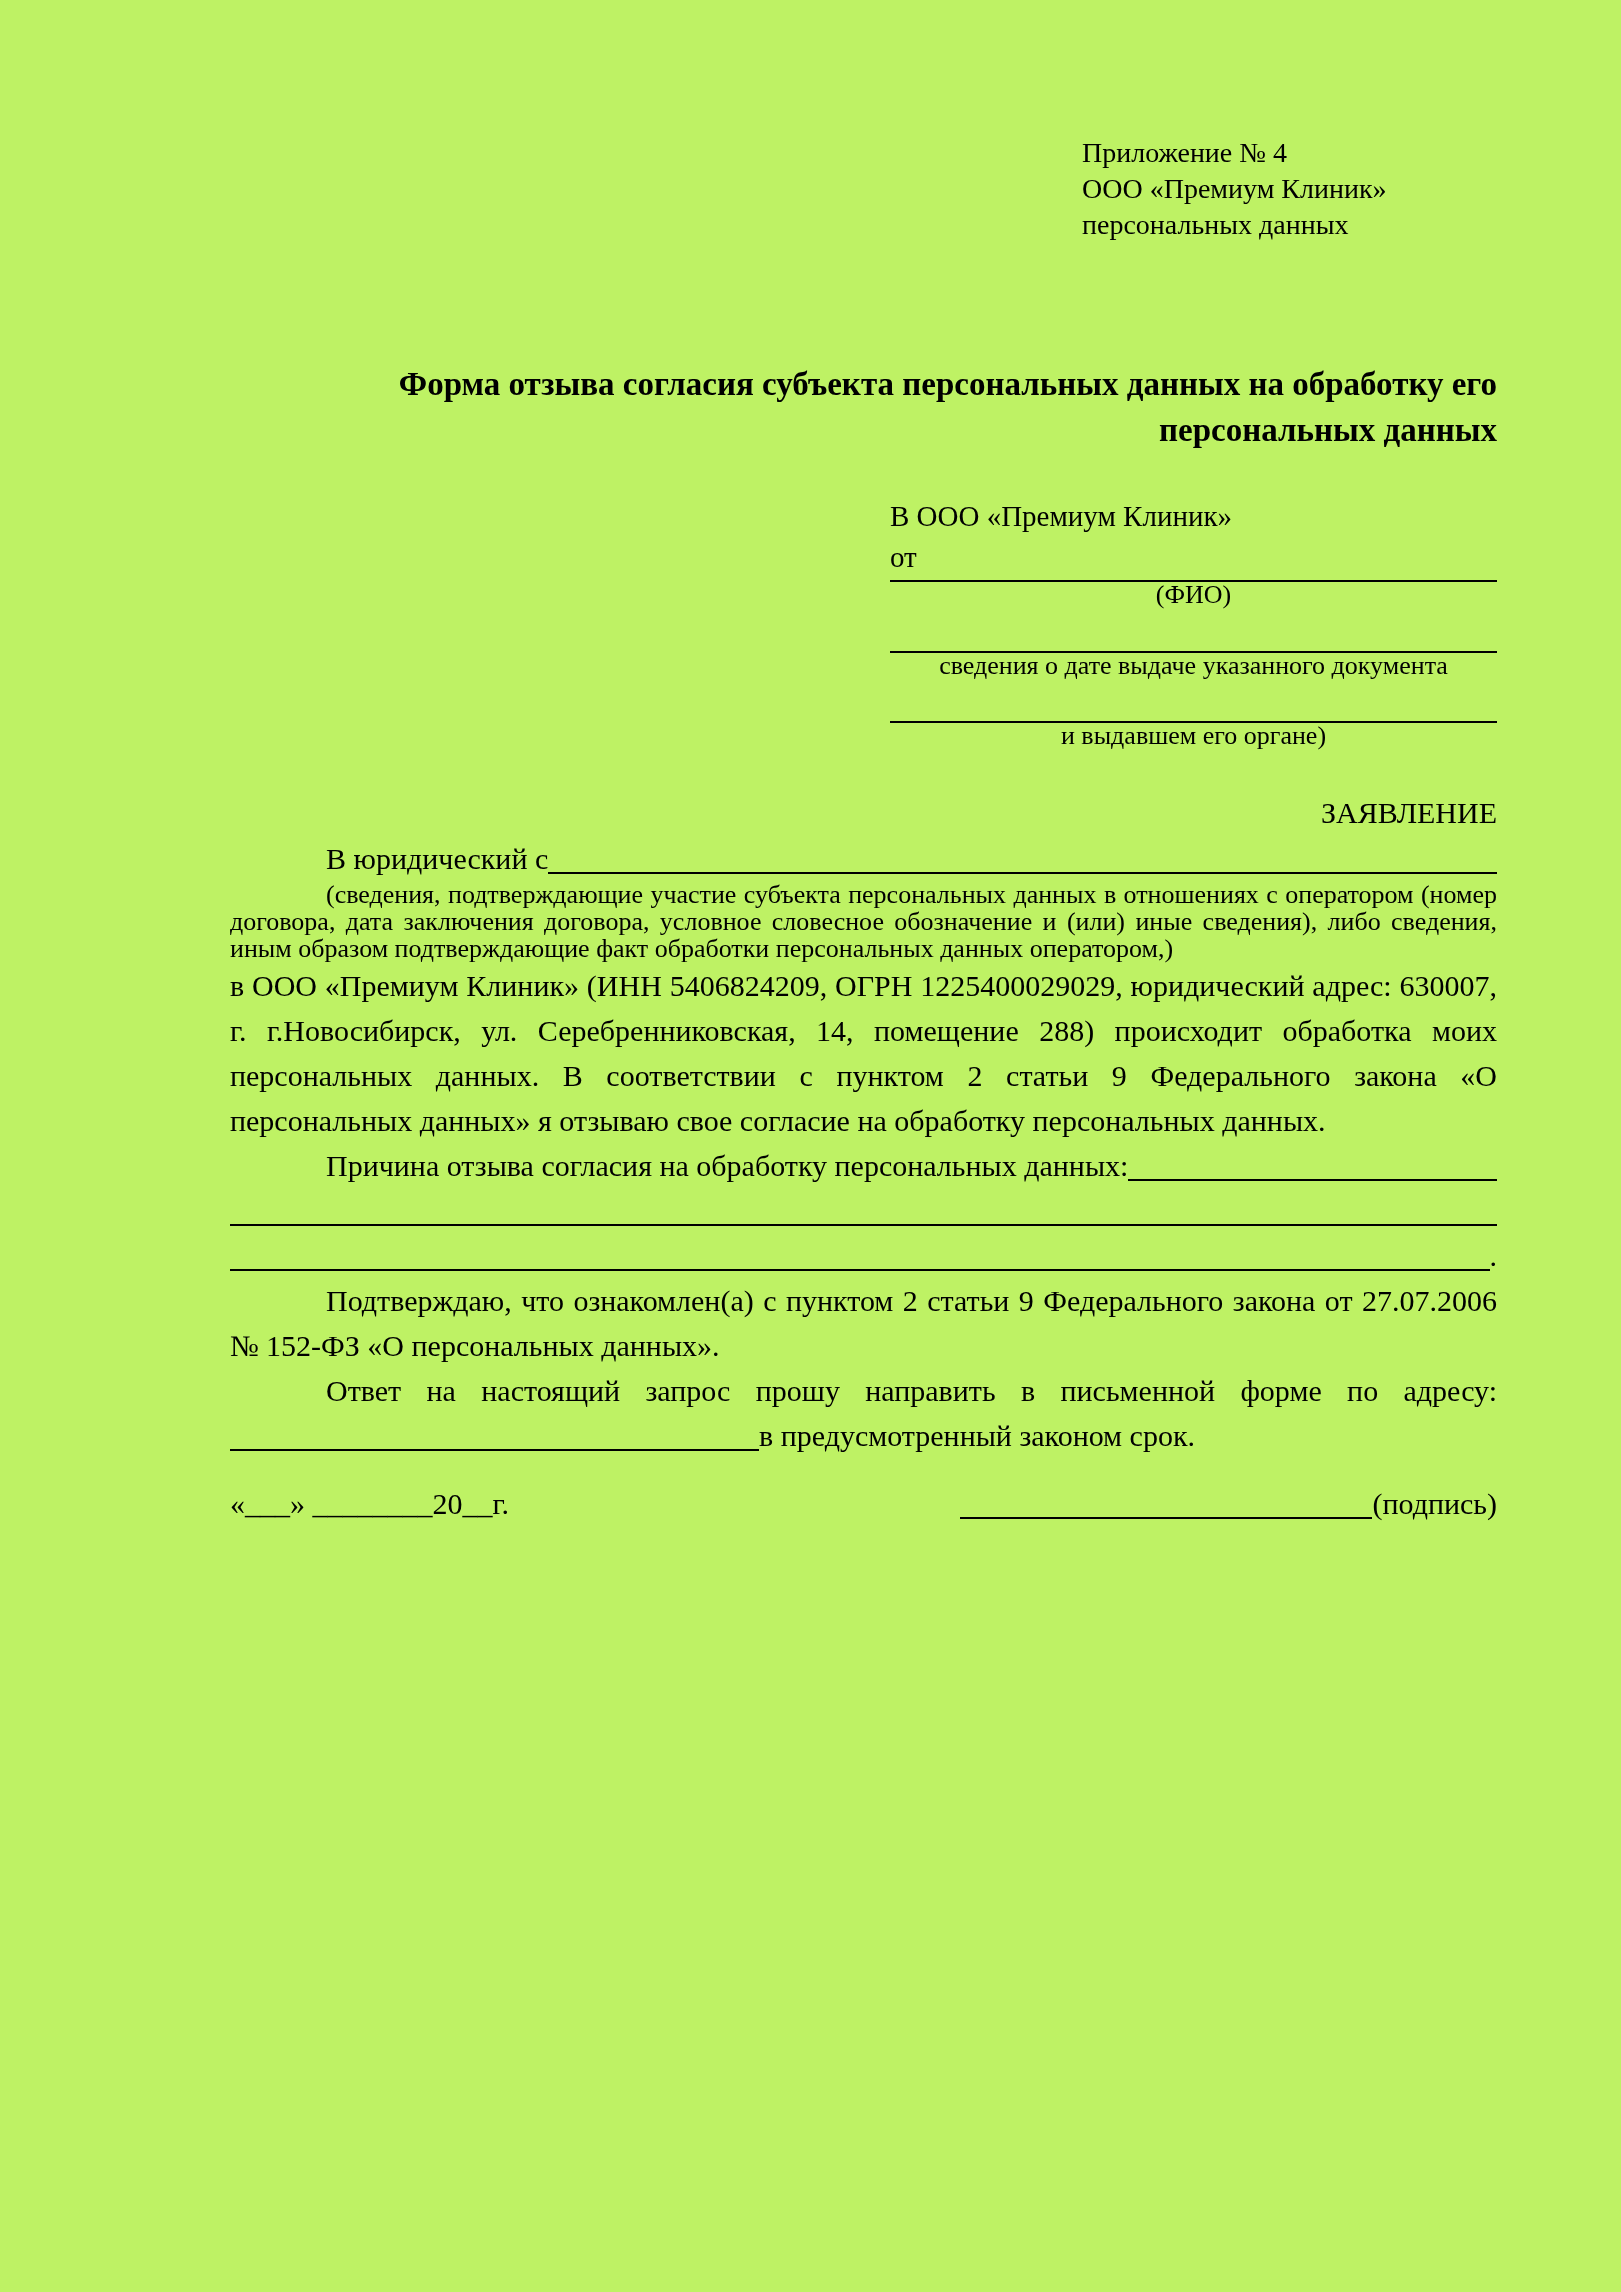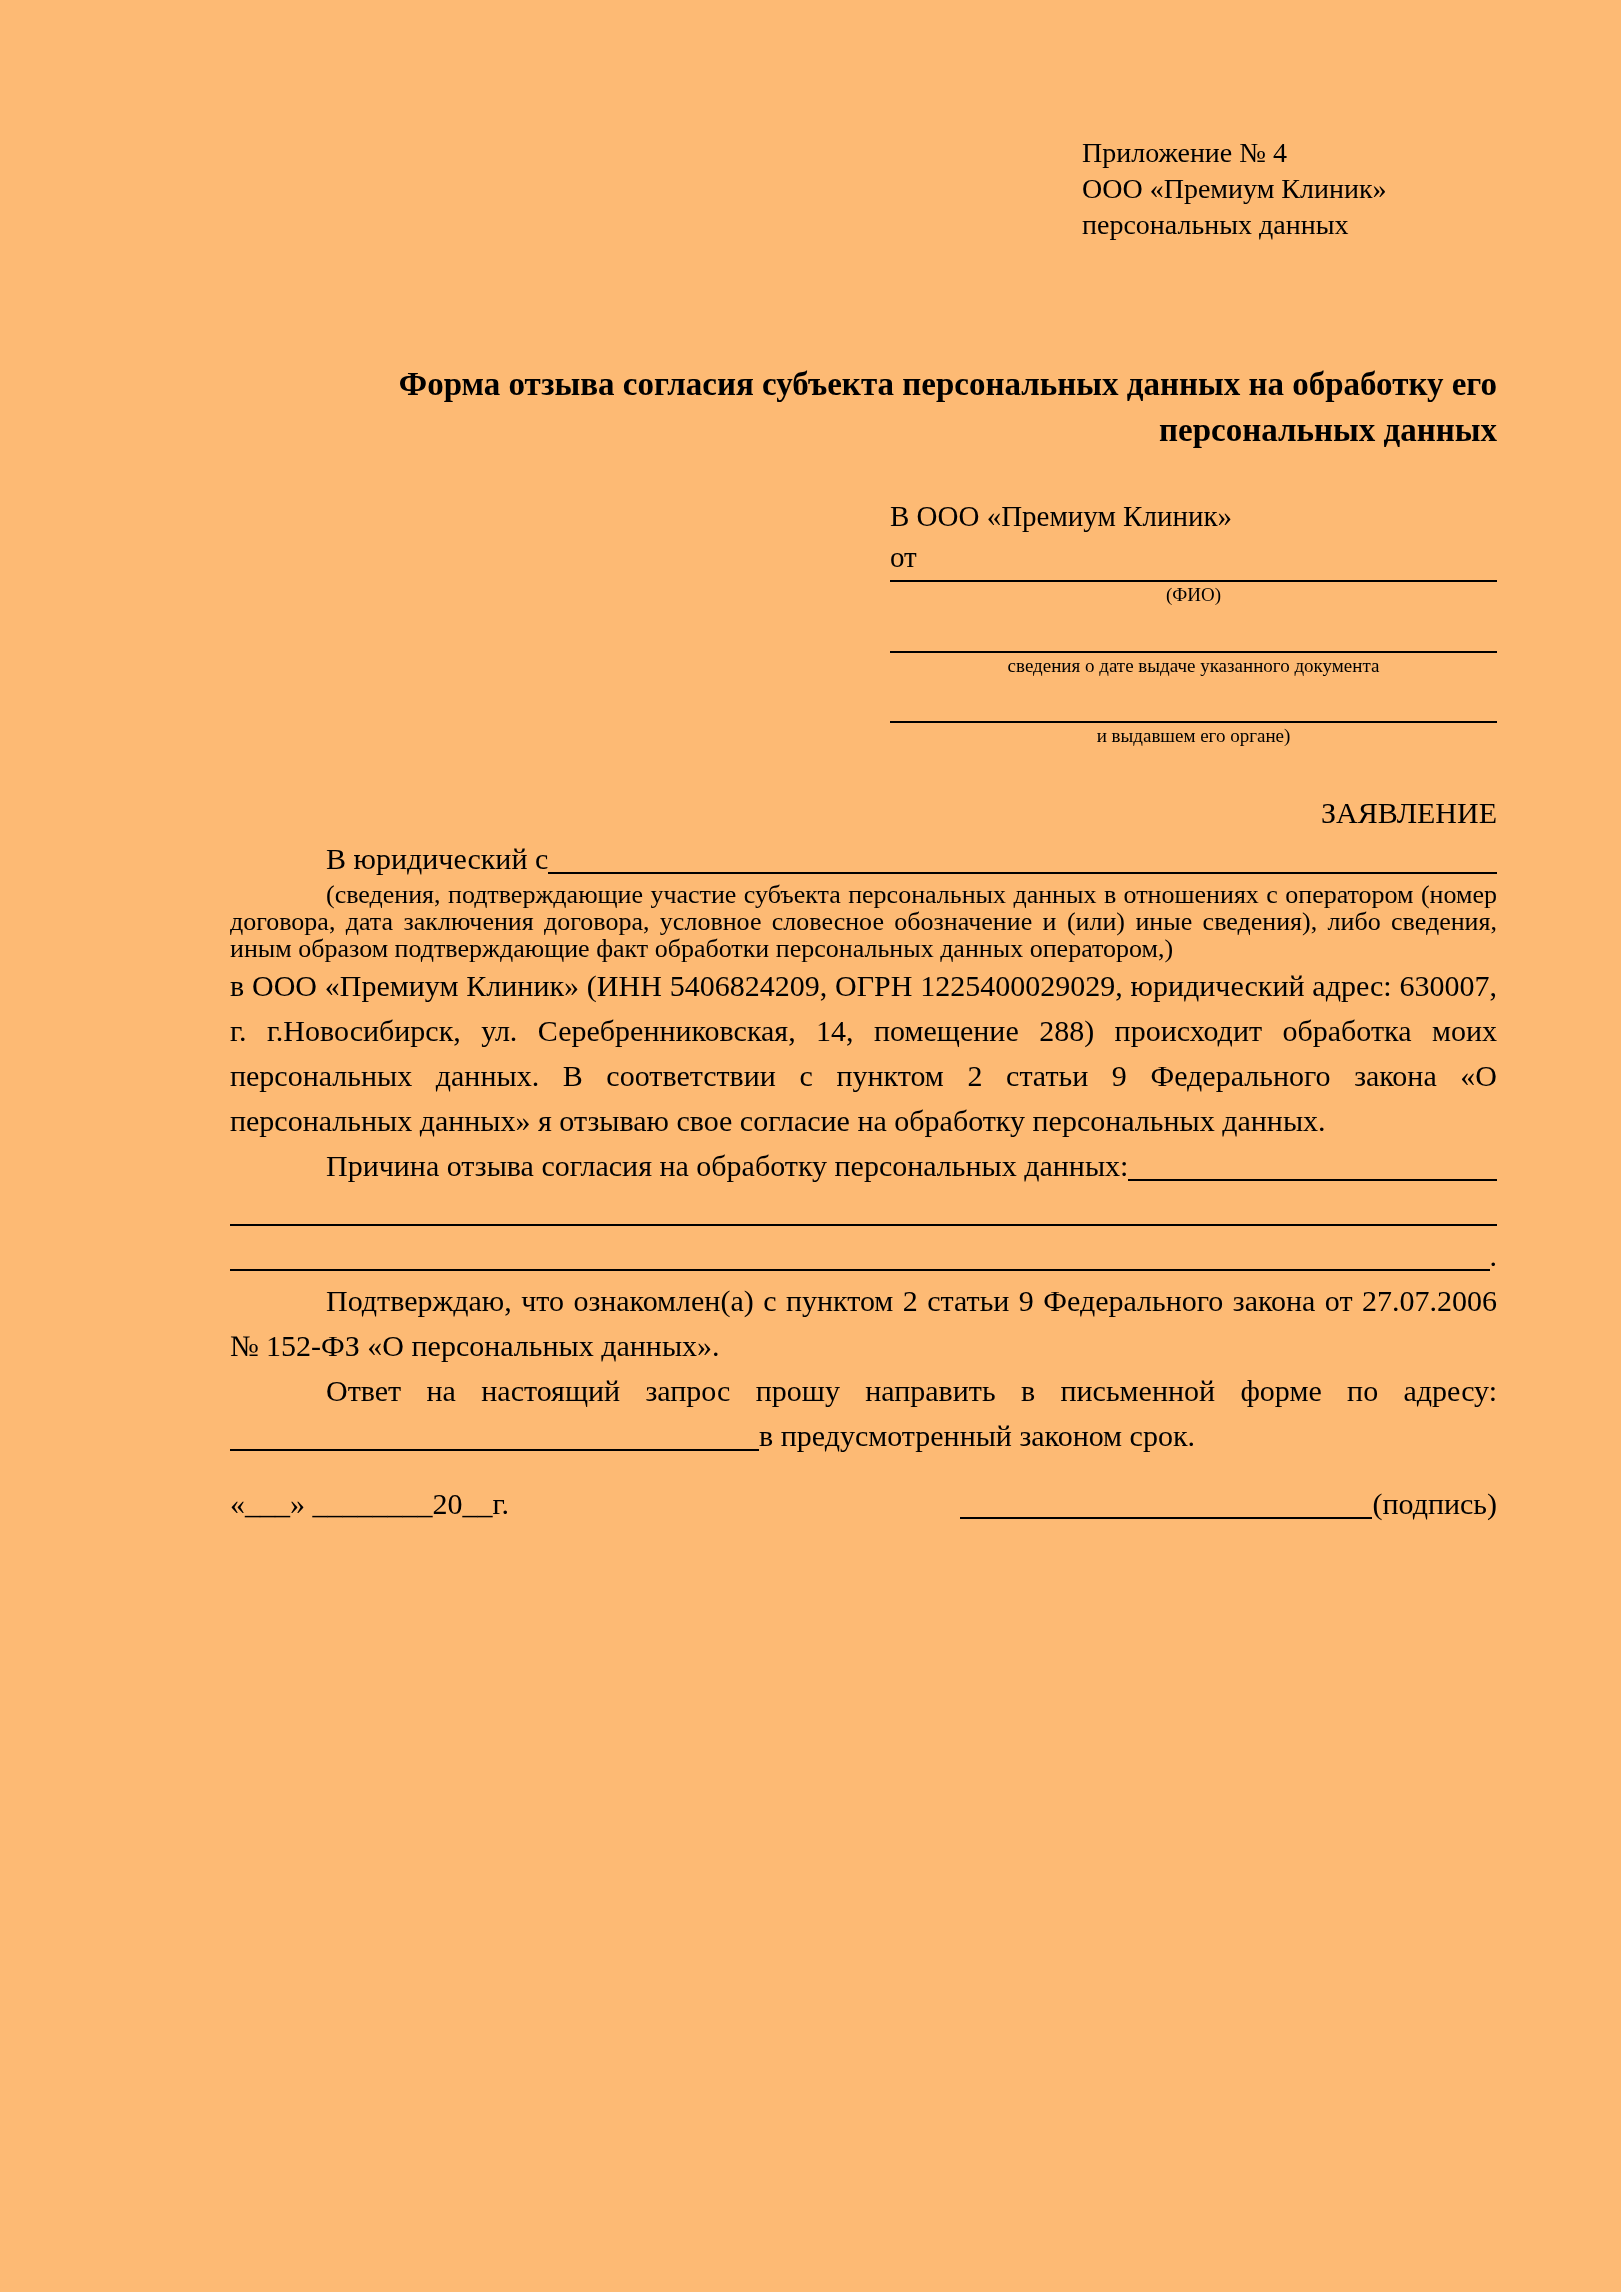--- a/index.html
+++ b/index.html
@@ -1,20 +1,20 @@
 <!DOCTYPE html>
 <html><head>
 <meta charset="utf-8">
 <style>
   html, body { margin: 0; padding: 0; background: #ffffff; }
   .page {
     position: relative;
     width: 1621px;
     height: 2293px;
-    background: #fdba74;
+    background: #bef264;
     color: #000000;
     font-family: "Liberation Serif", "DejaVu Serif", serif;
     overflow: hidden;
   }
   .content {
     position: absolute;
     top: 135px;
     left: 230px;
     width: 1267px;
   }
@@ -41,21 +41,21 @@
     margin-left: 660px;
     font-size: 29px;
     line-height: 41px;
   }
   .addr-field { margin-bottom: 41px; }
   .write-line {
     height: 2px;
     border-bottom: 2.9px solid #000;
   }
   .field-caption {
-    font-size: 19px;
+    font-size: 26px;
     line-height: 25.5px;
     text-align: center;
   }
 
   .statement-heading {
     font-size: 30px;
     line-height: 46px;
     text-align: right;
   }
 

